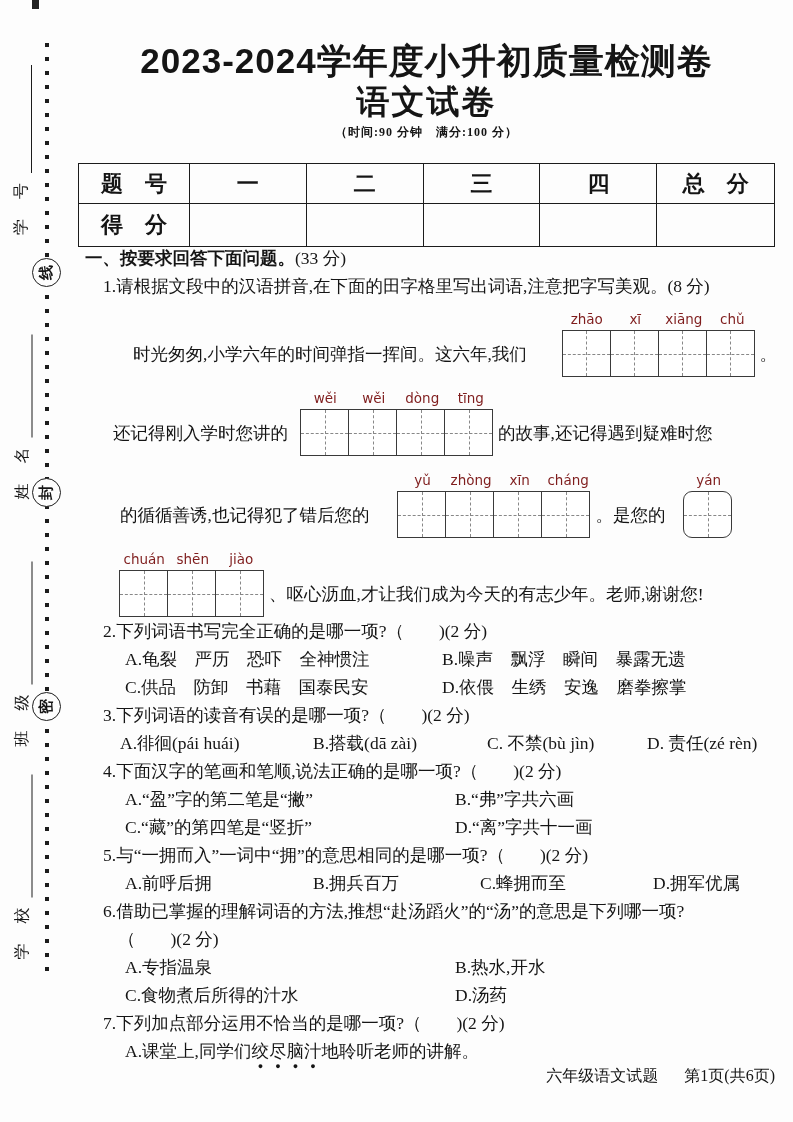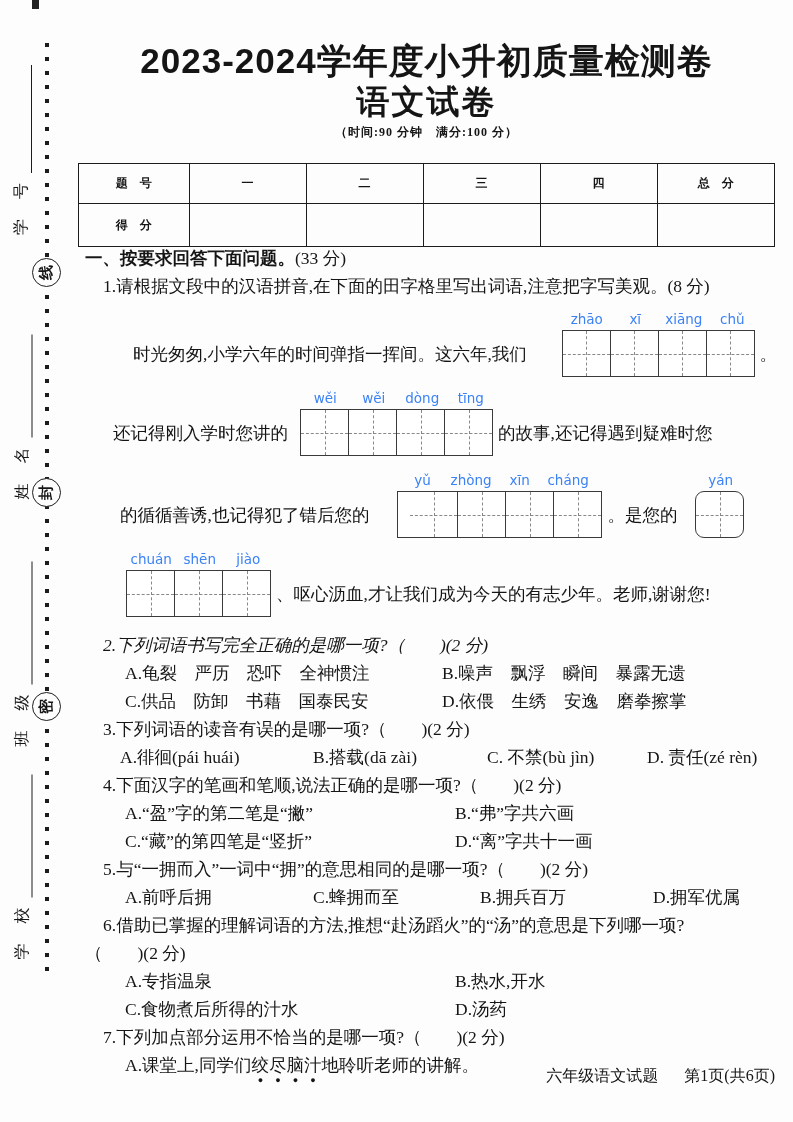--- a/index.html
+++ b/index.html
@@ -26,42 +26,42 @@
   .side-label .blank { display:inline-block; border-bottom:1.5px solid #1c1c1c; height:18px; }
   
   .title1 { position:absolute; left:78px; top:38px; width:697px; text-align:center;
             font-family:"Liberation Sans",sans-serif; font-weight:900; font-size:35px; letter-spacing:1px; }
   .title2 { position:absolute; left:78px; top:80px; width:697px; text-align:center;
             font-family:"Liberation Sans",sans-serif; font-weight:900; font-size:33px; letter-spacing:2px; }
   .subtitle { position:absolute; left:78px; top:124px; width:697px; text-align:center;
               font-size:12px; font-weight:bold; letter-spacing:1px; }
   
   .score-table { position:absolute; left:78px; top:163px; width:697px; border-collapse:collapse; }
-  .score-table td { border:1.6px solid #1c1c1c; text-align:center; font-size:12px; font-weight:bold;
+  .score-table td { border:1.6px solid #1c1c1c; text-align:center; font-size:22px; font-weight:bold;
                     font-family:"Liberation Sans",sans-serif; }
   .score-table tr:nth-child(1) td { height:37px; }
   .score-table tr:nth-child(2) td { height:40px; }
   .c0 { width:110px; } .cx { width:117px; }
   
   .content { position:absolute; left:85px; top:246px; width:692px; font-size:17.5px; }
   .line { line-height:28px; white-space:nowrap; }
   .sec-heading { line-height:24px; font-size:17.5px; }
   .sec-heading .hd { font-weight:bold; }
   .stem { margin-left:18px; }
   .q1stem { line-height:24px; margin-top:4px; white-space:nowrap; }
   
   .tzg-row { display:flex; align-items:center; white-space:nowrap; }
   .tzg { position:relative; display:inline-flex; border:1.6px solid #3a3a3a; background:#fff; margin:0 5px; }
   .tzg-cell { width:47px; height:45px; position:relative; }
   .tzg-cell + .tzg-cell { border-left:1.6px solid #3a3a3a; }
   .tzg-cell::before { content:""; position:absolute; left:50%; top:0; bottom:0; border-left:1px dashed #888; }
   .tzg-cell::after  { content:""; position:absolute; top:50%; left:0; right:0; border-top:1px dashed #888; }
   .pinyin { position:absolute; top:-20px; left:0; display:flex; }
   .pinyin span { width:48.5px; text-align:center; font-family:"DejaVu Sans",sans-serif;
-                 font-size:13.5px; color:#3b82f6; line-height:16px; }
+                 font-size:13.5px; color:#7f1d1d; line-height:16px; }
   
   .opts-q2 { display:grid; grid-template-columns:317px auto; margin-left:40px; line-height:28px; white-space:nowrap; }
   .opts-q4 { display:grid; grid-template-columns:330px auto; margin-left:40px; line-height:28px; white-space:nowrap; }
   .opts-q3 { display:grid; grid-template-columns:193px 174px 160px auto; margin-left:35px; line-height:28px; white-space:nowrap; }
   .opts-q5 { display:grid; grid-template-columns:188px 167px 173px auto; margin-left:40px; line-height:28px; white-space:nowrap; }
   .em-under { text-emphasis:filled circle #151515; -webkit-text-emphasis:filled circle #151515;
               text-emphasis-position:under right; -webkit-text-emphasis-position:under; }
   
   .footer { position:absolute; left:78px; top:1066px; width:697px; text-align:right; font-size:16px; }
   .footer .gap { display:inline-block; width:26px; }
@@ -162,21 +162,21 @@
         <span class="tzg-cell"></span>
         <span class="tzg-cell"></span>
         <span class="tzg-cell"></span>
         <span class="tzg-cell"></span>
       </span>
       <span>的故事,还记得遇到疑难时您</span>
     </div>
 
     <div class="tzg-row" style="margin-left:35px; margin-top:35px;">
       <span>的循循善诱,也记得犯了错后您的</span>
-      <span class="tzg" style="margin-left:28px;padding-left:12px;">
+      <span class="tzg" style="margin-left:28px;">
         <span class="pinyin">
           <span>yǔ</span>
           <span>zhòng</span>
           <span>xīn</span>
           <span>cháng</span>
         </span>
         <span class="tzg-cell"></span>
         <span class="tzg-cell"></span>
         <span class="tzg-cell"></span>
         <span class="tzg-cell"></span>
@@ -184,34 +184,34 @@
       <span>。是您的</span>
       <span class="tzg" style="margin-left:18px;border-radius:9px;">
         <span class="pinyin">
           <span>yán</span>
         </span>
         <span class="tzg-cell"></span>
       </span>
     </div>
 
     <div class="tzg-row" style="margin-left:33px; margin-top:32px;">
-      <span class="tzg" style="margin-left:8px;justify-content:center;">
+      <span class="tzg" style="margin-left:1px;justify-content:center;">
         <span class="pinyin">
           <span>chuán</span>
           <span>shēn</span>
           <span>jiào</span>
         </span>
         <span class="tzg-cell"></span>
         <span class="tzg-cell"></span>
         <span class="tzg-cell"></span>
       </span>
       <span>、呕心沥血,才让我们成为今天的有志少年。老师,谢谢您!</span>
     </div>
 
-    <div class="line stem" style="margin-top:14px;font-style:italic;">2.下列词语书写完全正确的是哪一项?（　　)(2 分)</div>
+    <div class="line stem" style="margin-top:0;">2.下列词语书写完全正确的是哪一项?（　　)(2 分)</div>
     <div class="opts-q2">
       <span>A.龟裂　严历　恐吓　全神惯注</span>
       <span>B.噪声　飘浮　瞬间　暴露无遗</span>
     </div>
     <div class="opts-q2">
       <span>C.供品　防卸　书藉　国泰民安</span>
       <span>D.依偎　生绣　安逸　磨拳擦掌</span>
     </div>
 
     <div class="line stem">3.下列词语的读音有误的是哪一项?（　　)(2 分)</div>
@@ -228,27 +228,27 @@
       <span>B.“弗”字共六画</span>
     </div>
     <div class="opts-q4">
       <span>C.“藏”的第四笔是“竖折”</span>
       <span>D.“离”字共十一画</span>
     </div>
 
     <div class="line stem">5.与“一拥而入”一词中“拥”的意思相同的是哪一项?（　　)(2 分)</div>
     <div class="opts-q5">
       <span>A.前呼后拥</span>
+      <span>B.拥兵百万</span>
       <span>C.蜂拥而至</span>
-      <span>B.拥兵百万</span>
       <span>D.拥军优属</span>
     </div>
 
     <div class="line stem">6.借助已掌握的理解词语的方法,推想“赴汤蹈火”的“汤”的意思是下列哪一项?</div>
-    <div class="line" style="font-family:Liberation Serif, serif;">（　　)(2 分)</div>
+    <div class="line" style="margin-left:33px;font-family:Liberation Serif, serif;">（　　)(2 分)</div>
     <div class="opts-q4">
       <span>A.专指温泉</span>
       <span>B.热水,开水</span>
     </div>
     <div class="opts-q4">
       <span>C.食物煮后所得的汁水</span>
       <span>D.汤药</span>
     </div>
 
     <div class="line stem">7.下列加点部分运用不恰当的是哪一项?（　　)(2 分)</div>

